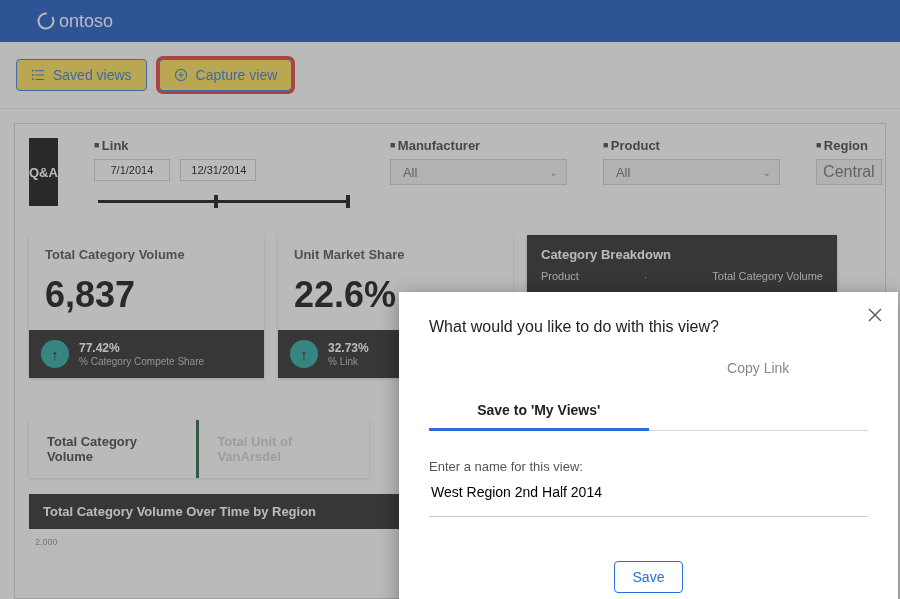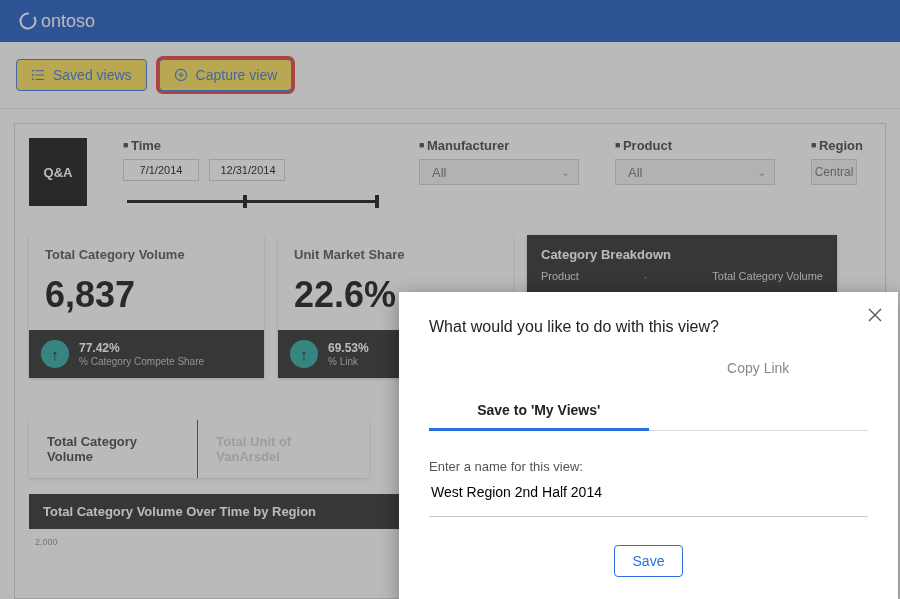--- a/index.html
+++ b/index.html
@@ -8,21 +8,21 @@
   width: 900px; height: 599px;
   position: relative;
   overflow: hidden;
   background: #fff;
 }
 .header {
   background: #0b4dbf;
   height: 42px;
   display: flex;
   align-items: center;
-  padding-left: 18px;
+  padding-left: 36px;
 }
 .logo {
   color: #fff;
   font-size: 18px;
   display: flex;
   align-items: center;
   gap: 3px;
 }
 .toolbar {
   height: 67px;
@@ -96,21 +96,21 @@
 .select-box {
   display: flex;
   align-items: center;
   justify-content: space-between;
   border: 1px solid #ccc;
   background: #f1f1f1;
   font-size: 13px;
   color: #666;
   height: 26px;
   padding: 0 8px 0 12px;
-  width: 160px;
+  width: 177px;
 }
 .chev { font-size: 10px; color: #888; }
 .range-track {
   position: relative;
   height: 20px;
   margin-top: 10px;
   width: 256px;
 }
 .range-track .bar {
   position: absolute;
@@ -192,21 +192,21 @@
   margin-top: 42px;
   box-shadow: 0 1px 3px rgba(0,0,0,.18);
   width: 340px;
 }
 .chip {
   padding: 14px 18px;
   font-size: 13px;
   font-weight: 600;
 }
 .chip.active { color: #333; }
-.chip.inactive { color: #ccc; border-left: 1px solid #14532d; }
+.chip.inactive { color: #ccc; border-left: 3px solid #14532d; }
 .chart-title-bar {
   margin-top: 16px;
   background: #1a1a1a;
   color: #fff;
   font-size: 13px;
   font-weight: 700;
   padding: 10px 14px;
   width: 100%;
 }
 .ytick {
@@ -269,35 +269,35 @@
 .modal-input {
   width: 100%;
   border: none;
   border-bottom: 1px solid #c9c9c9;
   font-size: 14px;
   padding: 10px 2px 16px 2px;
   outline: none;
 }
 .modal-actions {
   text-align: center;
-  margin-top: 28px;
+  margin-top: 44px;
 }
 .btn-primary {
   border: 1px solid #2b6de0;
   color: #2b6de0;
   background: #fff;
   border-radius: 4px;
   font-size: 14px;
   padding: 7px 18px;
   cursor: pointer;
 }
 .region-box {
   display:flex;align-items:center;justify-content:center;
-  border:1px solid #ccc;background:#f1f1f1;font-size:12px;color:#666;
-  height:26px;width:46px;
+  border:1px solid #ccc;background:#f1f1f1;font-size:16px;color:#666;
+  height:26px;width:66px;
 }
 </style>
 </head>
 <body>
 
 <div class="header">
   <div class="logo">
     <svg width="20" height="20" viewBox="0 0 24 24">
       <path d="M12 3 a9 9 0 1 0 8 5" fill="none" stroke="#fff" stroke-width="2.4" stroke-linecap="round"></path>
     </svg>
@@ -328,21 +328,21 @@
 
 <div class="report-area">
   <div class="report-border">
 
     <div class="filter-row">
       <div class="qna">
           <span>Q&amp;A</span>
         </div>
 
       <div class="filter-col" style="width:260px">
-        <div class="filter-label">Time</div>
+        <div class="filter-label">Link</div>
         <span class="date-box">7/1/2014</span>
         <span class="date-box" style="margin-left:6px">12/31/2014</span>
         <div class="range-track">
           <div class="bar"></div>
           <div class="handle" style="left:120px"></div>
           <div class="handle" style="left:252px"></div>
         </div>
       </div>
 
       <div class="filter-col">
@@ -381,21 +381,21 @@
           </div>
         </div>
       </div>
 
       <div class="kpi-card">
         <div class="kpi-title">Unit Market Share</div>
         <div class="kpi-value">22.6%</div>
         <div class="kpi-foot">
           <div class="arrow">↑</div>
           <div class="ftext">
-            <span>69.53%</span>
+            <span>32.73%</span>
             <span>% Link</span>
           </div>
         </div>
       </div>
 
       <div class="cat-card">
         <div class="cat-title">Category Breakdown</div>
         <div class="cat-cols">
           <span>Product</span>
           <span style="font-size:9px">.</span>

